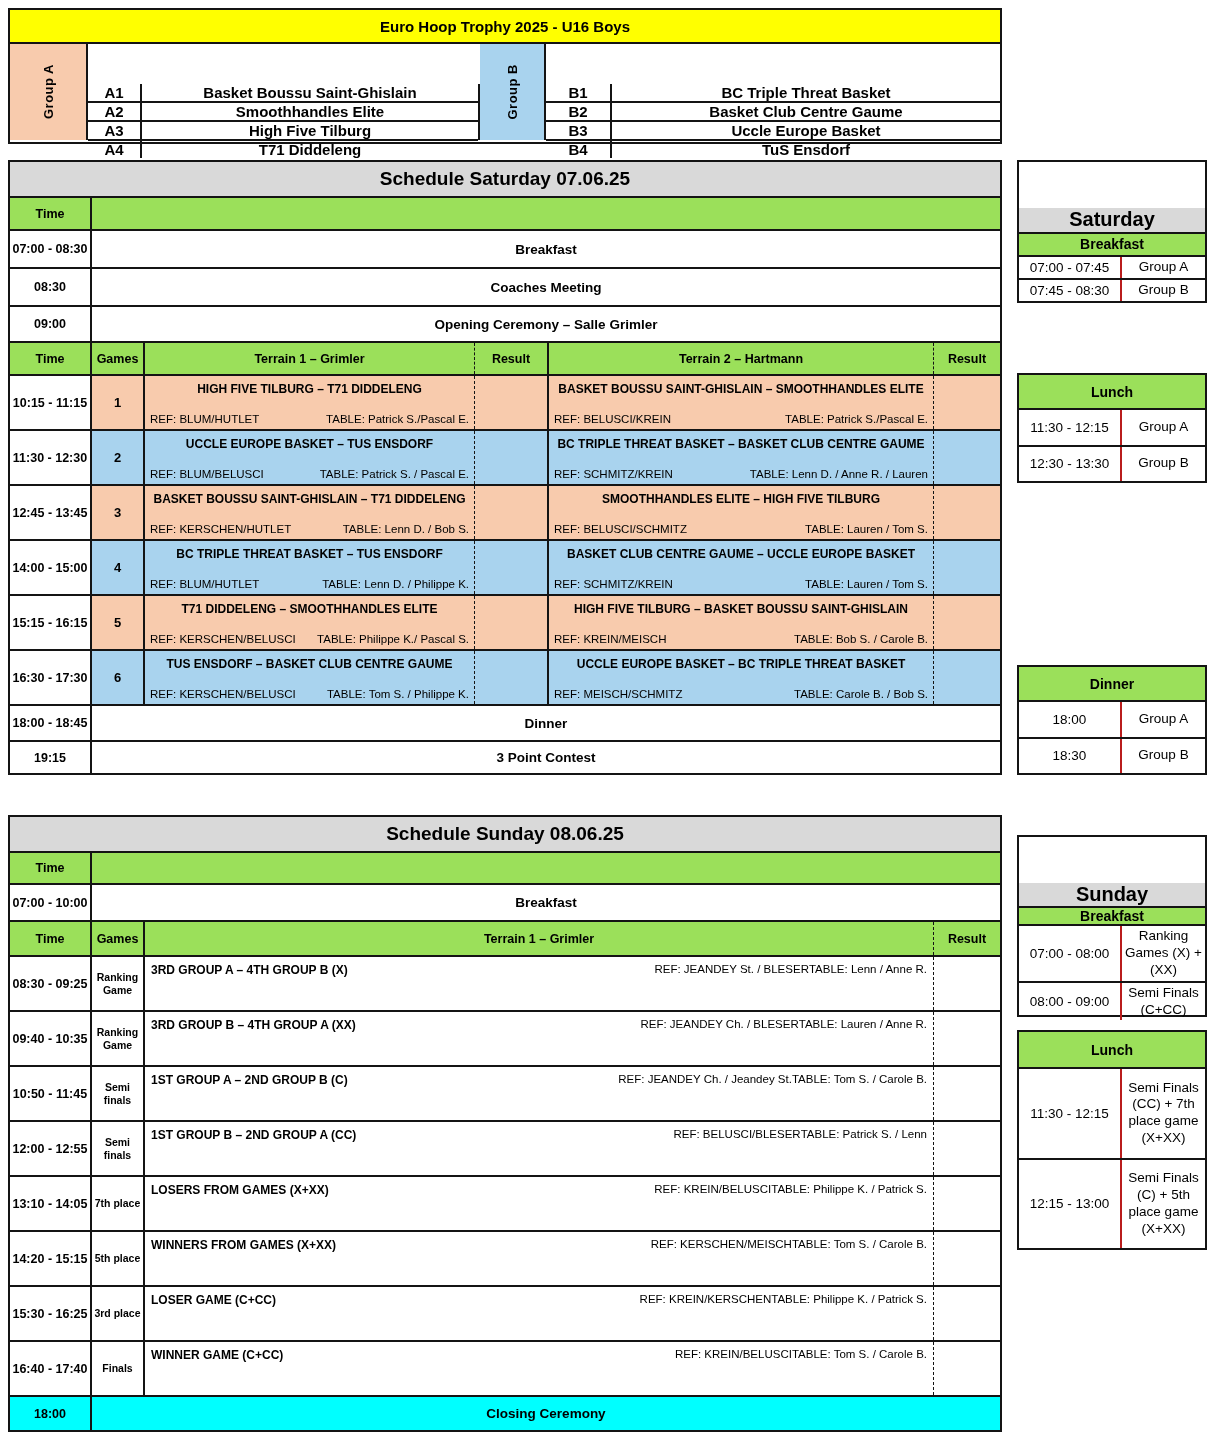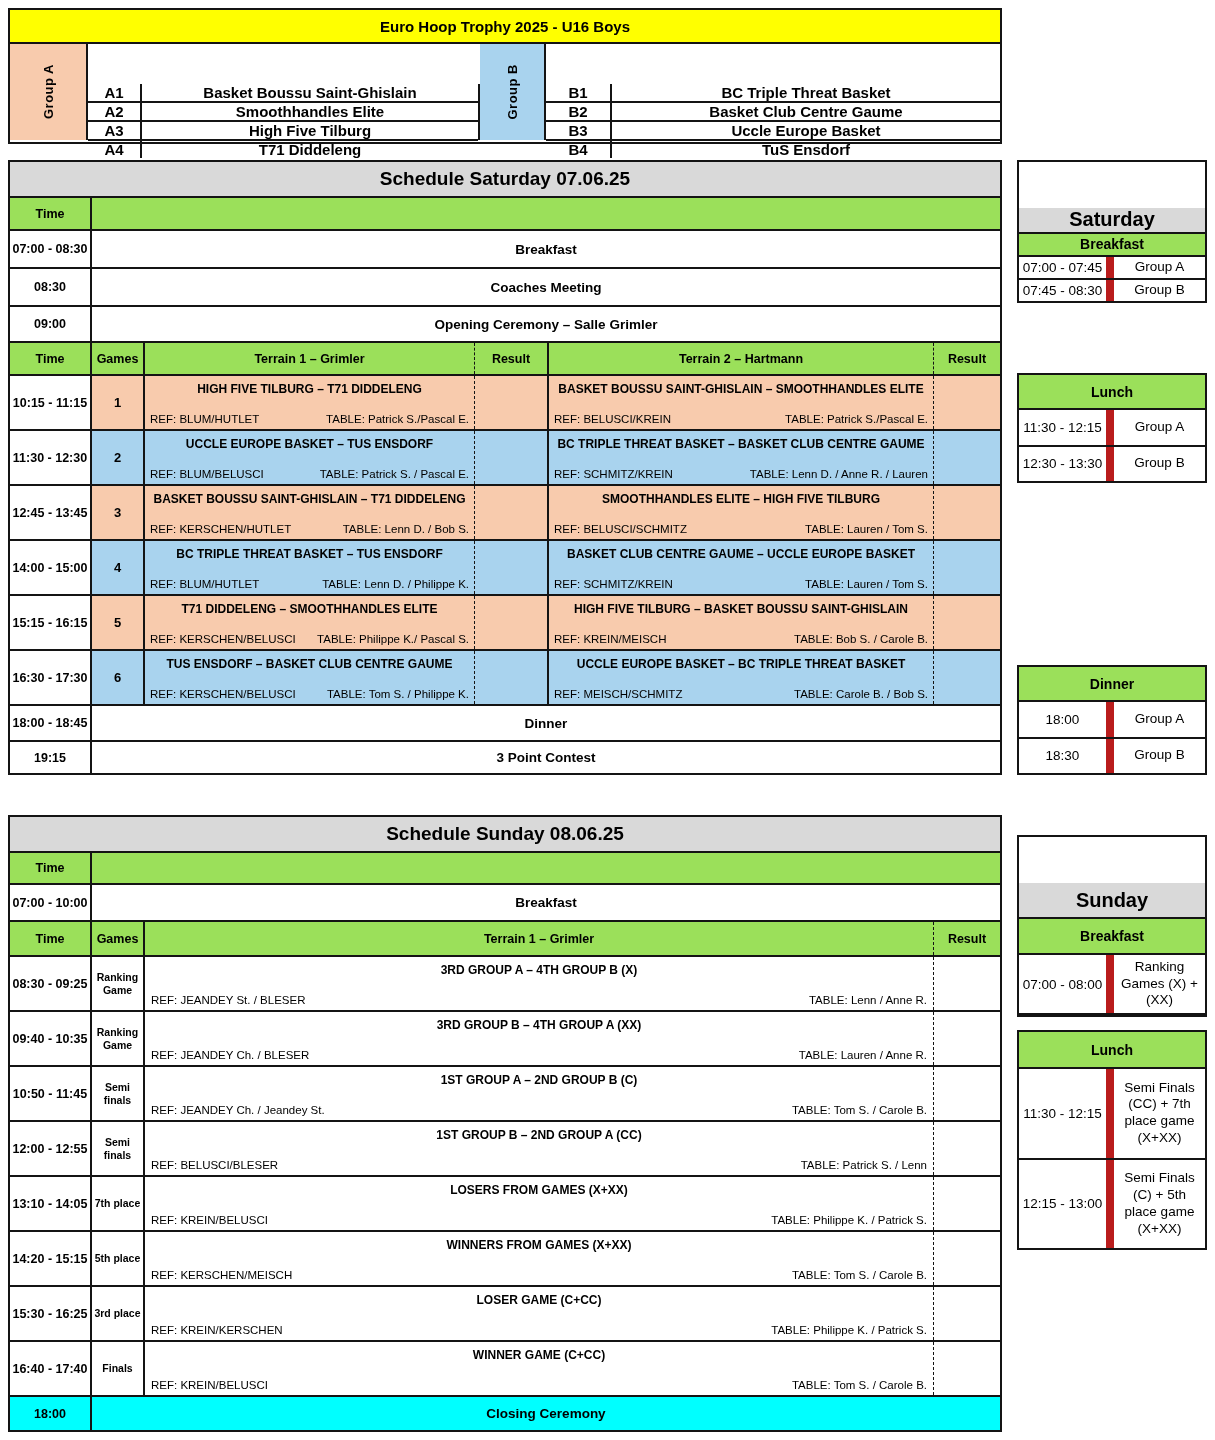--- a/index.html
+++ b/index.html
@@ -61,37 +61,37 @@
   .g-num { width:53px; border-right:2px solid #141414; font-weight:bold; font-size:13px; }
   .g-terrain { box-sizing:border-box; display:flex; flex-direction:column; justify-content:space-between; padding:6px 5px 4px 5px; }
   .g-t1 { width:329px; }
   .g-t2 { width:386px; border-left:2px solid #141414; }
   .g-r1 { width:73px; border-left:1px dashed #141414; }
   .g-r2 { flex:1; border-left:1px dashed #141414; }
   .g-match { text-align:center; font-weight:bold; font-size:12px; white-space:nowrap; }
   .g-refline { display:flex; justify-content:space-between; font-size:11.5px; white-space:nowrap; }
 
   .s-stage { width:53px; border-right:2px solid #141414; font-weight:bold; font-size:10.5px; text-align:center; line-height:1.15; padding:0 2px; }
-  .s-terrain { flex:1; box-sizing:border-box; display:flex; flex-direction:column; justify-content:space-between; padding:6px 6px 4px 6px; }
+  .s-terrain { flex:1; box-sizing:border-box; display:flex; flex-direction:row; justify-content:space-between; padding:6px 6px 4px 6px; }
   .s-result { width:67px; border-left:1px dashed #141414; }
   .r-closing { flex:1; }
   .closing-label { flex:1; font-weight:bold; font-size:13.5px; }
 
   
   .side-box { left:1017px; width:190px; display:flex; flex-direction:column; }
   #side-sat    { top:160px;  height:143px; }
   #side-lunch  { top:373px;  height:110px; }
   #side-dinner { top:665px;  height:110px; }
   #side-sun    { top:835px;  height:182px; }
   #side-sunlunch { top:1030px; height:220px; }
   .side-title { height:36px; font-weight:bold; font-size:20px;margin-top:46px; }
   .side-meal-head { height:33px; font-weight:bold; font-size:14px; }
   .side-meal-head-sm { height:35px; font-weight:bold; font-size:14px; }
   .side-row { flex:1; }
-  .side-time { width:95px; border-right:8px solid #b91c1c; font-size:13.5px; white-space:nowrap; }
+  .side-time { width:103px; border-right:2px solid #b91c1c; font-size:13.5px; white-space:nowrap; }
   .side-group { flex:1; font-size:13.5px; text-align:center; line-height:1.25; padding:2px 3px; }
 </style>
 </head>
 <body>
 
 <div class="page">
 
   <div class="abs tbl" id="top-table">
     <div class="row title-row bg-yellow">
       <div class="cell" style="flex:1">Euro Hoop Trophy 2025 - U16 Boys</div>
@@ -478,20 +478,24 @@
     <div class="row side-title bg-gray">
       <div class="cell" style="flex:1">Sunday</div>
     </div>
     <div class="row side-meal-head bg-green" style="height:36px">
       <div class="cell" style="flex:1">Breakfast</div>
     </div>
     <div class="row side-row">
       <div class="cell side-time">07:00 - 08:00</div>
       <div class="cell side-group">Ranking Games (X) +(XX)</div>
     </div>
+    <div class="row side-row last">
+      <div class="cell side-time">08:00 - 09:00</div>
+      <div class="cell side-group">Semi Finals (C+CC)</div>
+    </div>
   </div>
 
   <div class="abs tbl side-box" id="side-sunlunch">
     <div class="row side-meal-head-sm bg-green" style="height:37px">
       <div class="cell" style="flex:1">Lunch</div>
     </div>
     <div class="row side-row">
       <div class="cell side-time">11:30 - 12:15</div>
       <div class="cell side-group">Semi Finals (CC) + 7th place game (X+XX)</div>
     </div>

